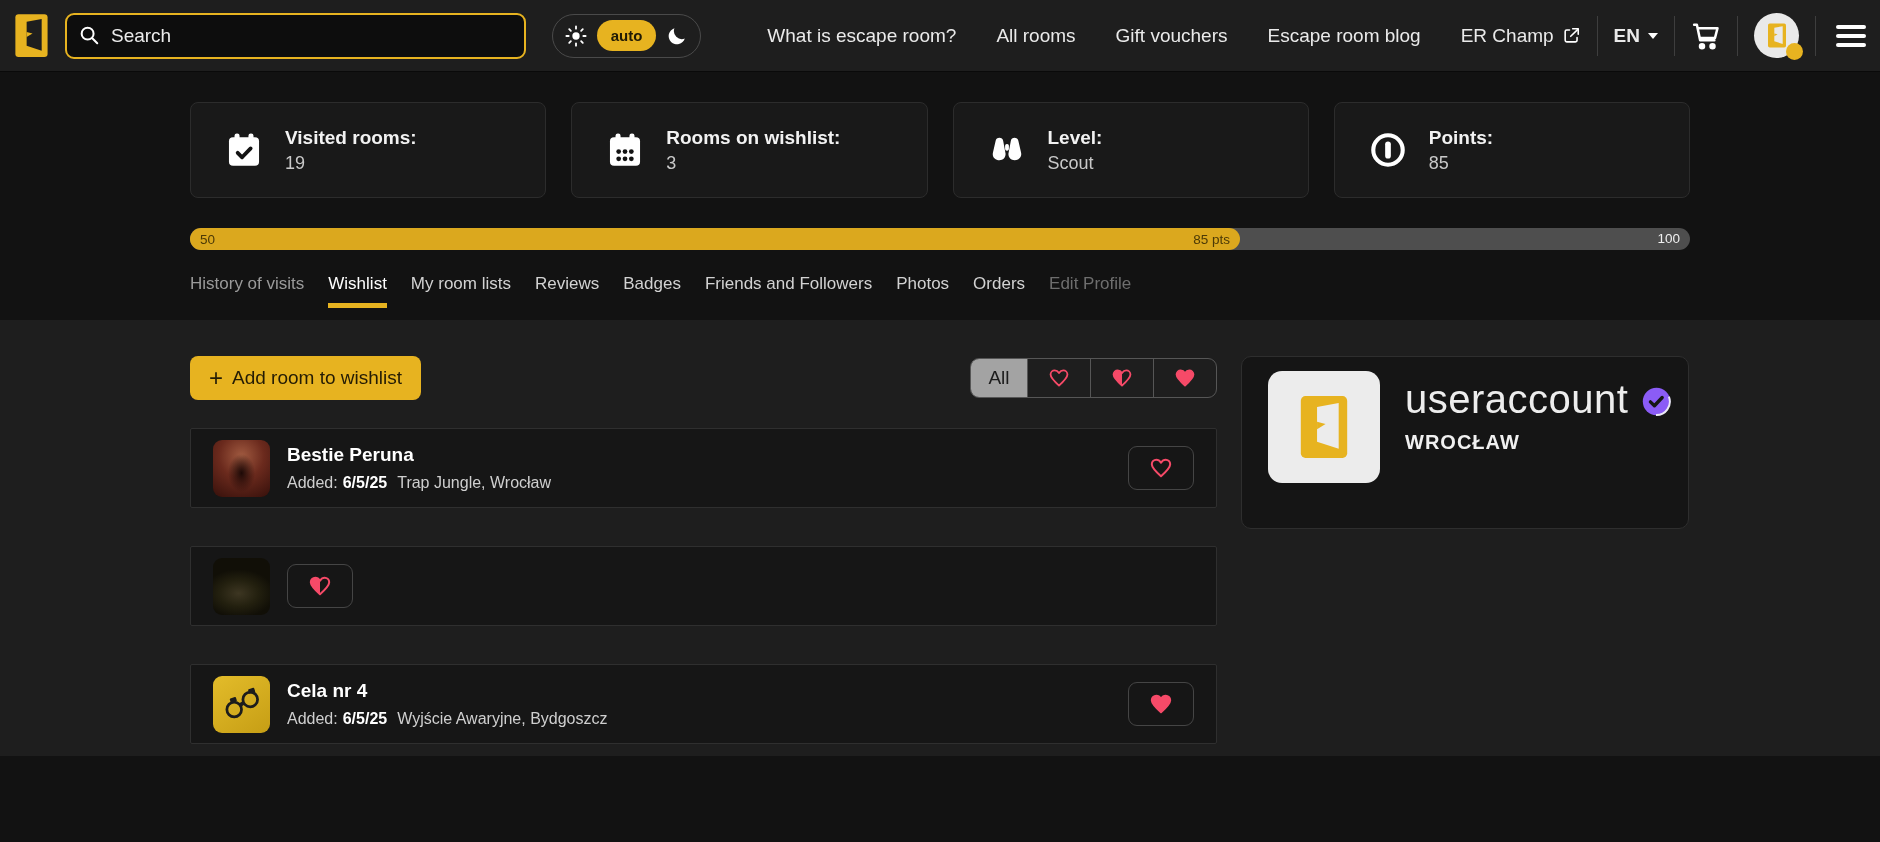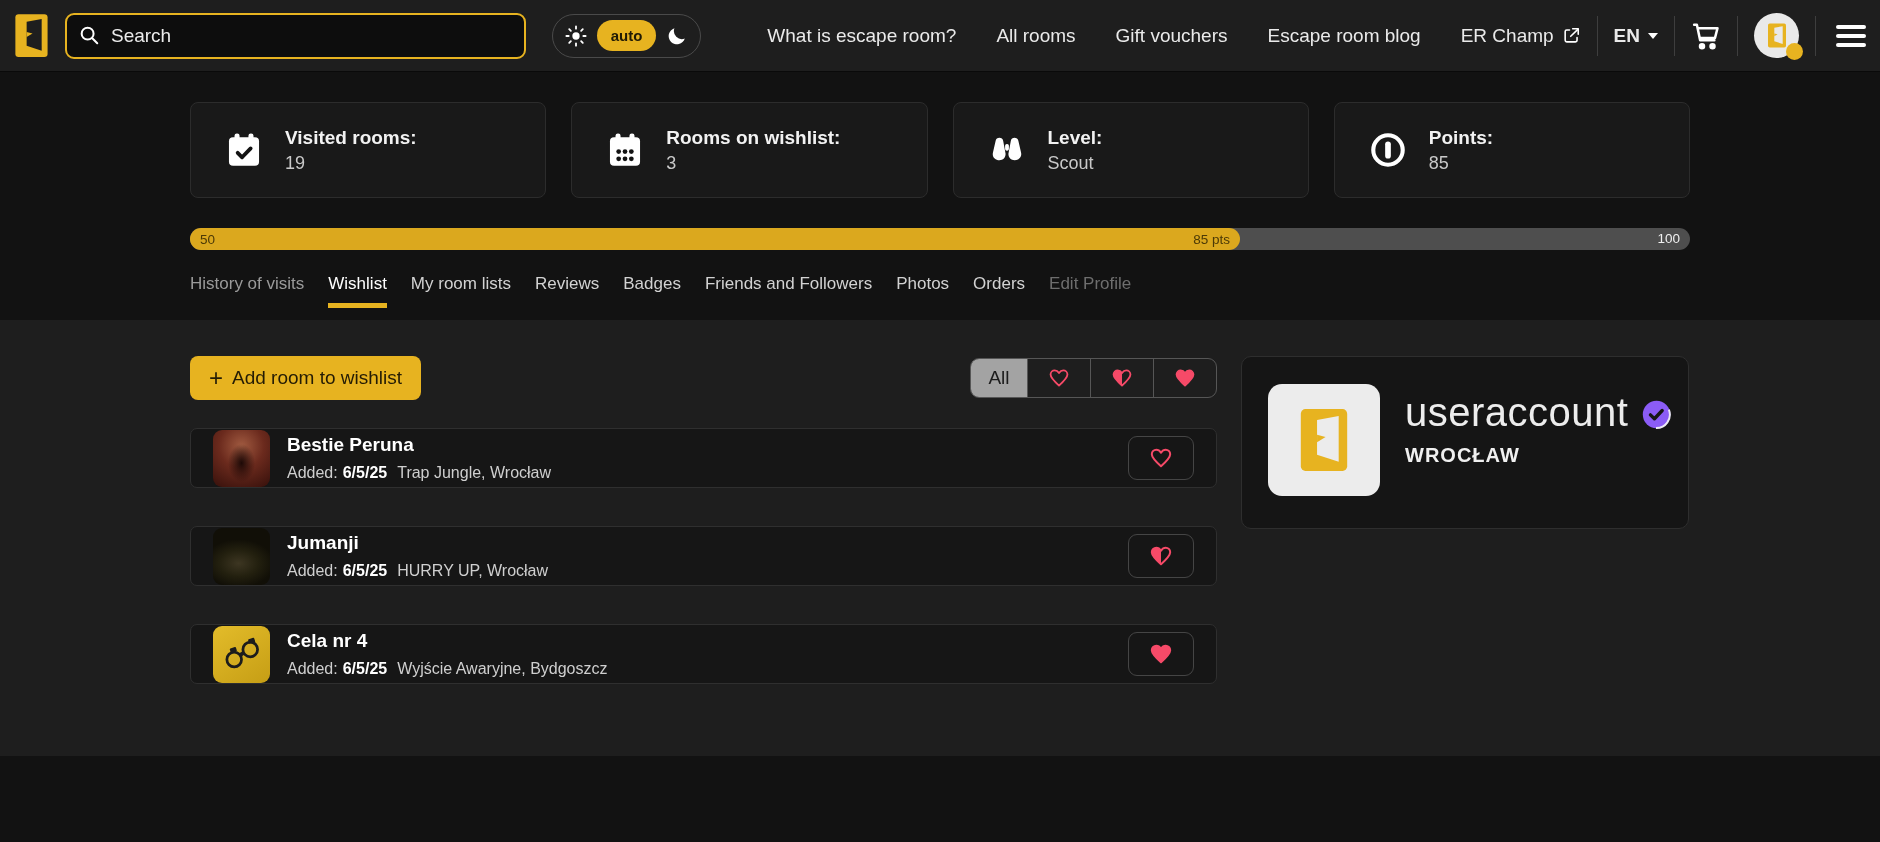--- a/index.html
+++ b/index.html
@@ -51,37 +51,37 @@
   
   .content{height:436px; background:#1e1e1e; padding:36px 190px 0 190px; display:flex; gap:24px;}
   .left-col{width:1027px; flex:0 0 1027px;}
   .toolbar{display:flex; align-items:center; justify-content:space-between;}
   .add-btn{background:var(--accent); color:#241c05; border:none; border-radius:8px; font-size:19px; padding:11px 19px; display:flex; align-items:center; gap:9px; cursor:pointer; font-family:"Liberation Sans", sans-serif;}
   .plus{font-size:24px; line-height:18px; font-weight:400;}
   .filter-group{display:flex; border:1px solid #565656; border-radius:9px; overflow:hidden; height:40px;}
   .filter-seg{display:flex; align-items:center; justify-content:center; width:63px; cursor:pointer; border-left:1px solid #565656; background:transparent;}
   .filter-seg.all{width:56px; background:#a3a3a3; color:#1c1c1c; font-size:19px; border-left:none;}
   .wl-list{margin-top:28px; display:flex; flex-direction:column; gap:38px;}
-  .wl-item{height:60px; background:#161616; border:1px solid #2f2f2f; border-radius:7px; display:flex; align-items:center; padding:0 22px;}
+  .wl-item{height:80px; background:#161616; border:1px solid #2f2f2f; border-radius:2px; display:flex; align-items:center; padding:0 22px;}
   .thumb{width:57px; height:57px; flex:0 0 57px; border-radius:9px; margin-right:17px; overflow:hidden; display:flex; align-items:center; justify-content:center;}
   .thumb-bestie{background:
       radial-gradient(ellipse 34% 48% at 50% 58%, rgba(24,7,5,.95) 0%, rgba(24,7,5,0) 70%),
       radial-gradient(circle at 50% 28%, #a05a40 0%, #6b2a1d 45%, #36100b 100%);}
   .thumb-jumanji{background:
       radial-gradient(ellipse 62% 42% at 45% 62%, #3d3622 0%, #23200f 55%, #110f07 100%),
       linear-gradient(115deg, #574e38 0 10%, #1a1710 10% 28%, #4a4430 28% 36%, #15120a 36%);}
   .thumb-cela{background:linear-gradient(145deg,#e3bc2a,#c69e15);}
   .wl-text{display:flex; flex-direction:column; flex:1;}
   .wl-title{font-size:19px; font-weight:700; color:#ffffff;}
   .wl-meta{font-size:16px; color:#cfcfcf; margin-top:8px;}
   .wl-meta b{color:#ffffff; margin-left:5px;}
   .wl-meta .loc{margin-left:10px;}
   .heart-btn{width:66px; height:44px; border:1px solid #454545; background:transparent; border-radius:9px; display:flex; align-items:center; justify-content:center; cursor:pointer;}
 
-  .profile-card{width:448px; height:173px; background:#151515; border:1px solid #2e2e2e; border-radius:10px; padding:27px 26px; display:flex; gap:25px; align-self:flex-start;}
+  .profile-card{width:448px; height:173px; background:#151515; border:1px solid #2e2e2e; border-radius:10px; padding:14px 26px; display:flex; gap:25px; align-self:flex-start;}
   .profile-avatar{width:112px; height:112px; border-radius:14px; background:#ececec; display:flex; align-items:center; justify-content:center; flex:0 0 112px;}
   .profile-avatar svg{width:62px; height:68px;}
   .profile-info{display:flex; flex-direction:column; padding-top:6px;}
   .profile-name-row{display:flex; align-items:center; gap:13px;}
   .profile-name{font-size:40px; font-weight:300; color:#ededed; letter-spacing:.5px;}
   .verified-badge{width:31px; height:31px; display:inline-flex; margin-top:4px;}
   .profile-city{font-size:20px; font-weight:700; color:#f0f0f0; letter-spacing:1px; margin-top:9px;}
 
   .footer{height:86px; background:#121212;}
 </style>
@@ -299,24 +299,20 @@
     </span>
     <button class="heart-btn">
               <svg viewBox="0 0 24 24" width="24" height="24">
                 <path d="M12 20.3C6.2 15.1 2.8 11.6 2.8 8.3 2.8 5.6 4.9 3.7 7.3 3.7 9.2 3.7 10.9 4.9 12 6.6 13.1 4.9 14.8 3.7 16.7 3.7 19.1 3.7 21.2 5.6 21.2 8.3 21.2 11.6 17.8 15.1 12 20.3Z" fill="none" stroke="#f64a68" stroke-width="2" stroke-linejoin="round"></path>
               </svg>
             </button>
   </div>
 
   <div class="wl-item">
     <span class="thumb thumb-jumanji"></span>
-    <span class="wl-text">
-      <span class="wl-title">Jumanji</span>
-      <span class="wl-meta"><span class="added-prefix">Added:</span><b class="added-date">6/5/25</b><span class="loc">HURRY UP, Wrocław</span></span>
-    </span>
     <button class="heart-btn">
               <svg viewBox="0 0 24 24" width="24" height="24">
                 <path d="M12 20.3C6.2 15.1 2.8 11.6 2.8 8.3 2.8 5.6 4.9 3.7 7.3 3.7 9.2 3.7 10.9 4.9 12 6.6 13.1 4.9 14.8 3.7 16.7 3.7 19.1 3.7 21.2 5.6 21.2 8.3 21.2 11.6 17.8 15.1 12 20.3Z" fill="#f64a68" style="clip-path:inset(0 50% 0 0)"></path>
                 <path d="M12 20.3C6.2 15.1 2.8 11.6 2.8 8.3 2.8 5.6 4.9 3.7 7.3 3.7 9.2 3.7 10.9 4.9 12 6.6 13.1 4.9 14.8 3.7 16.7 3.7 19.1 3.7 21.2 5.6 21.2 8.3 21.2 11.6 17.8 15.1 12 20.3Z" fill="none" stroke="#f64a68" stroke-width="2" stroke-linejoin="round"></path>
               </svg>
             </button>
   </div>
 
   <div class="wl-item">
     <span class="thumb thumb-cela">

